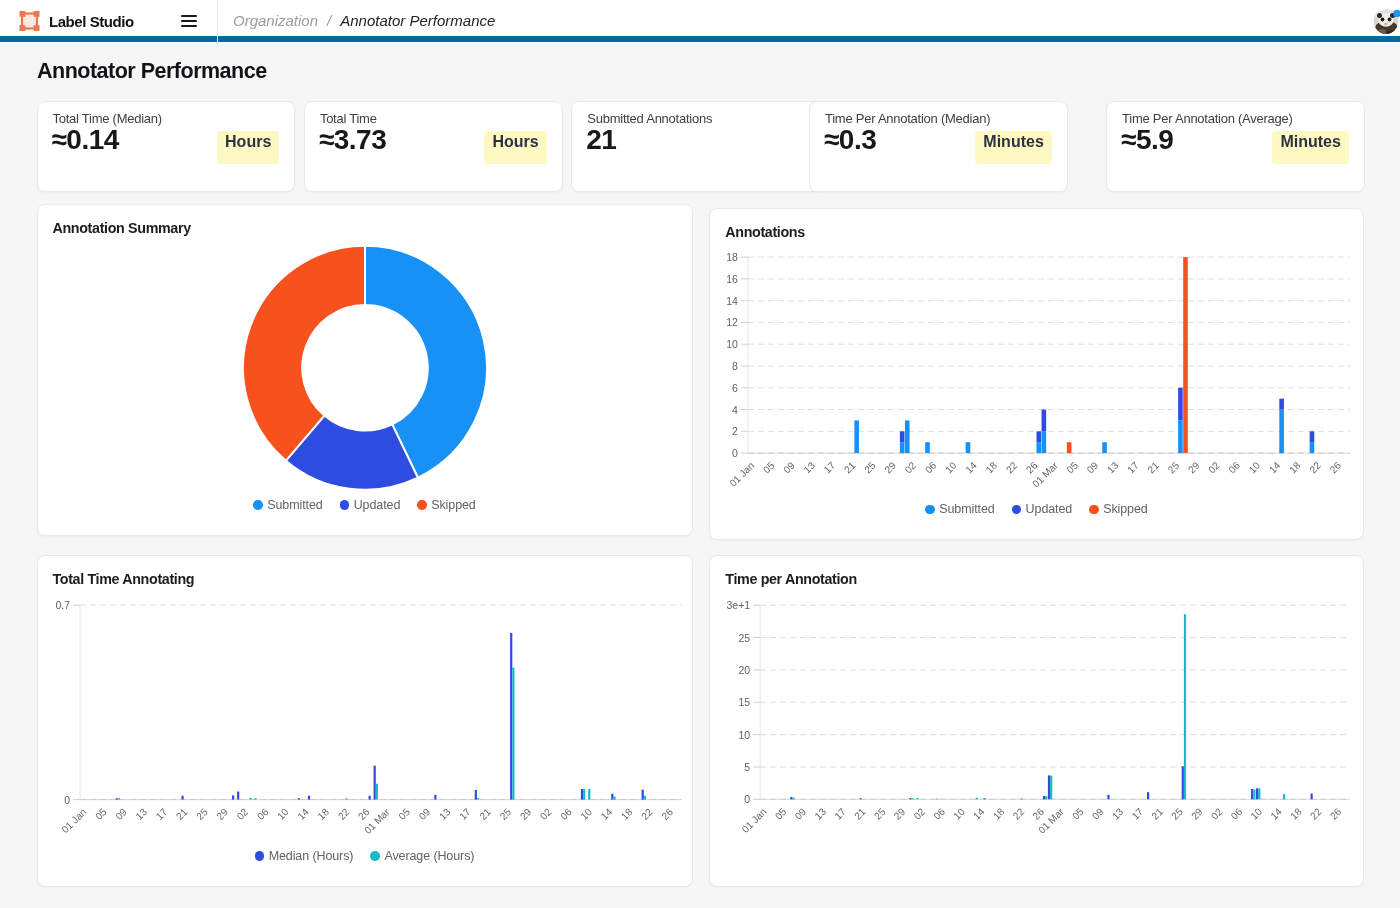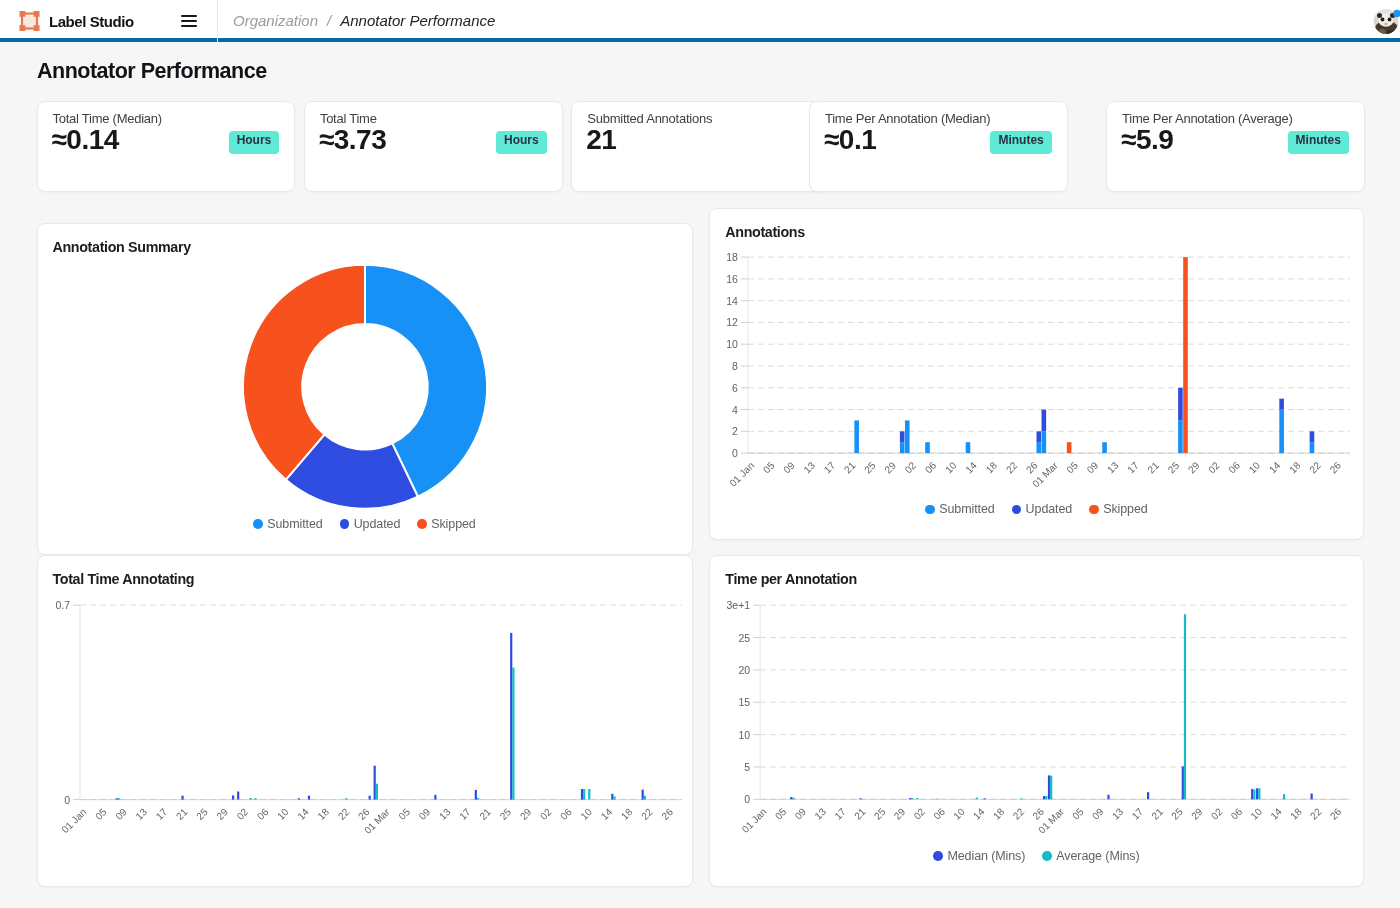--- a/index.html
+++ b/index.html
@@ -1,28 +1,28 @@
 <!DOCTYPE html>
 <html><head><meta charset="utf-8"><style>
 * { margin:0; padding:0; box-sizing:border-box; }
 body { width:1400px; height:908px; background:#f6f6f6; font-family:"Liberation Sans", sans-serif; overflow:hidden; position:relative; }
-.topbar { position:absolute; left:0; top:0; width:1400px; height:42px; background:#fff; border-bottom:4px solid #0369a1;padding-left:10px; }
+.topbar { position:absolute; left:0; top:0; width:1400px; height:42px; background:#fff; border-bottom:6px solid #0369a1;padding-left:10px; }
 .logo { position:absolute; left:19px; top:11px; }
 .brand { position:absolute; left:49px; top:13px; font-size:15px; font-weight:bold; color:#121217; letter-spacing:-0.45px; }
 .burger { position:absolute; left:181px; top:15px; width:16px; }
 .burger div { height:2.2px; background:#18181b; margin-bottom:2.9px; border-radius:1px; }
 .vdiv { position:absolute; left:217px; top:0; width:1px; height:42px; background:#e7e7e9; }
 .crumbs { position:absolute; left:233px; top:12px; font-size:15px; color:#9b9ba1;font-style:italic; }
 .crumbs b { color:#232329; font-weight:normal; }
 .crumbs .sep { margin:0 9px; color:#9b9ba1; }
 .pagetitle { position:absolute; left:37px; top:59px; font-size:21.5px; font-weight:bold; color:#121217; letter-spacing:-0.5px; }
 .scard { position:absolute; top:100.5px; width:258.8px; height:91.5px; background:#fff; border:1px solid #e9e9eb; border-radius:8px; box-shadow:0 1px 2px rgba(0,0,0,0.03); }
 .sctitle { position:absolute; left:15px; top:9px; font-size:13px; color:#404040; letter-spacing:-0.25px;text-align:right; }
 .scval { position:absolute; left:14px; top:22px; font-size:28px; font-weight:bold; color:#18181b; letter-spacing:-0.5px; }
-.badge { position:absolute; right:15px; top:29px; background:#5eead4; color:#2d3142; font-size:12px; font-weight:bold; padding:2px 8px 7px; border-radius:4px; }
+.badge { position:absolute; right:15px; top:29px; background:#fef9c3; color:#2d3142; font-size:16px; font-weight:bold; padding:2px 8px 13px; border-radius:4px; }
 .ccard { position:absolute; height:331.8px; background:#fff; border:1px solid #e9e9eb; border-radius:8px; box-shadow:0 1px 2px rgba(0,0,0,0.03); overflow:hidden; }
 .ctitle { position:absolute; left:15px; top:14.5px; font-size:14.3px; font-weight:bold; color:#1c1c21; letter-spacing:-0.35px; }
 .ccard svg { position:absolute; left:0; top:0; }
 .legend { position:absolute; left:0; width:100%; display:flex; justify-content:center; gap:17px; font-size:12.5px; color:#5f6368; letter-spacing:-0.1px; }
 .li { display:flex; align-items:center; gap:4.5px; }
 .dot { width:9.5px; height:9.5px; border-radius:50%; display:inline-block; }
 </style></head>
 <body>
 <div class="pagetitle">Annotator Performance</div>
 <div class="scard" style="left:36.5px">
@@ -34,29 +34,29 @@
     <div class="sctitle">Total Time</div>
     <div class="scval">≈3.73</div>
     <span class="badge">Hours</span>
   </div>
 <div class="scard" style="left:571.3px">
     <div class="sctitle">Submitted Annotations</div>
     <div class="scval">21</div>
   </div>
 <div class="scard" style="left:809px">
     <div class="sctitle">Time Per Annotation (Median)</div>
-    <div class="scval">≈0.1</div>
+    <div class="scval">≈0.3</div>
     <span class="badge">Minutes</span>
   </div>
 <div class="scard" style="left:1106.1px">
     <div class="sctitle">Time Per Annotation (Average)</div>
     <div class="scval">≈5.9</div>
     <span class="badge">Minutes</span>
   </div>
-<div class="ccard" style="left:36.5px;top:223px;width:656px">
+<div class="ccard" style="left:36.5px;top:204px;width:656px">
     <div class="ctitle">Annotation Summary</div>
     <svg width="656" height="332" font-family="Liberation Sans, sans-serif">
       <path d="M327.00 40.80 A122.0 122.0 0 0 1 379.93 272.72 L354.23 219.34 A62.75 62.75 0 0 0 327.00 100.05 Z" fill="#1791f5" stroke="#ffffff" stroke-width="2"></path>
       <path d="M379.93 272.72 A122.0 122.0 0 0 1 247.92 255.70 L286.32 210.58 A62.75 62.75 0 0 0 354.23 219.34 Z" fill="#2f4ce0" stroke="#ffffff" stroke-width="2"></path>
       <path d="M247.92 255.70 A122.0 122.0 0 0 1 327.00 40.80 L327.00 100.05 A62.75 62.75 0 0 0 286.32 210.58 Z" fill="#f7511d" stroke="#ffffff" stroke-width="2"></path>
     </svg>
     <div class="legend" style="top:293px">
       <span class="li"><span class="dot" style="background:#1791f5"></span>Submitted</span>
       <span class="li"><span class="dot" style="background:#2f4ce0"></span>Updated</span>
       <span class="li"><span class="dot" style="background:#f7511d"></span>Skipped</span>
@@ -213,20 +213,24 @@
       <text x="473.8" y="256.6" transform="rotate(-45 473.8 256.6)" text-anchor="end" font-size="10" fill="#666666">25</text>
       <text x="494.0" y="256.6" transform="rotate(-45 494.0 256.6)" text-anchor="end" font-size="10" fill="#666666">29</text>
       <text x="514.2" y="256.6" transform="rotate(-45 514.2 256.6)" text-anchor="end" font-size="10" fill="#666666">02</text>
       <text x="534.4" y="256.6" transform="rotate(-45 534.4 256.6)" text-anchor="end" font-size="10" fill="#666666">06</text>
       <text x="554.7" y="256.6" transform="rotate(-45 554.7 256.6)" text-anchor="end" font-size="10" fill="#666666">10</text>
       <text x="574.9" y="256.6" transform="rotate(-45 574.9 256.6)" text-anchor="end" font-size="10" fill="#666666">14</text>
       <text x="595.1" y="256.6" transform="rotate(-45 595.1 256.6)" text-anchor="end" font-size="10" fill="#666666">18</text>
       <text x="615.3" y="256.6" transform="rotate(-45 615.3 256.6)" text-anchor="end" font-size="10" fill="#666666">22</text>
       <text x="635.6" y="256.6" transform="rotate(-45 635.6 256.6)" text-anchor="end" font-size="10" fill="#666666">26</text>
     </svg>
+    <div class="legend" style="top:293px">
+      <span class="li"><span class="dot" style="background:#2f4ce0"></span>Median (Hours)</span>
+      <span class="li"><span class="dot" style="background:#14bdc6"></span>Average (Hours)</span>
+    </div>
   </div>
 <div class="ccard" style="left:709.3px;top:555.2px;width:654.3px">
     <div class="ctitle">Time per Annotation</div>
     <svg width="654" height="332" font-family="Liberation Sans, sans-serif">
       <line x1="50.2" y1="49.2" x2="50.2" y2="243.3" stroke="#e6e6e6" stroke-width="1"></line>
       <line x1="50.2" y1="243.3" x2="639.9" y2="243.3" stroke="#d9d9d9" stroke-width="1"></line>
       <line x1="50.2" y1="243.3" x2="639.9" y2="243.3" stroke="#cccccc" stroke-width="1" stroke-dasharray="6 4"></line>
       <line x1="43.2" y1="243.3" x2="50.2" y2="243.3" stroke="#cfcfcf" stroke-width="1"></line>
       <text x="40.2" y="247.3" text-anchor="end" font-size="10.5" fill="#616161">0</text>
       <line x1="50.2" y1="211.0" x2="639.9" y2="211.0" stroke="#dcdcdc" stroke-width="1" stroke-dasharray="6 4"></line>
@@ -295,24 +299,20 @@
       <text x="473.4" y="256.3" transform="rotate(-45 473.4 256.3)" text-anchor="end" font-size="10" fill="#666666">25</text>
       <text x="493.3" y="256.3" transform="rotate(-45 493.3 256.3)" text-anchor="end" font-size="10" fill="#666666">29</text>
       <text x="513.1" y="256.3" transform="rotate(-45 513.1 256.3)" text-anchor="end" font-size="10" fill="#666666">02</text>
       <text x="532.9" y="256.3" transform="rotate(-45 532.9 256.3)" text-anchor="end" font-size="10" fill="#666666">06</text>
       <text x="552.7" y="256.3" transform="rotate(-45 552.7 256.3)" text-anchor="end" font-size="10" fill="#666666">10</text>
       <text x="572.5" y="256.3" transform="rotate(-45 572.5 256.3)" text-anchor="end" font-size="10" fill="#666666">14</text>
       <text x="592.4" y="256.3" transform="rotate(-45 592.4 256.3)" text-anchor="end" font-size="10" fill="#666666">18</text>
       <text x="612.2" y="256.3" transform="rotate(-45 612.2 256.3)" text-anchor="end" font-size="10" fill="#666666">22</text>
       <text x="632.0" y="256.3" transform="rotate(-45 632.0 256.3)" text-anchor="end" font-size="10" fill="#666666">26</text>
     </svg>
-    <div class="legend" style="top:293px">
-      <span class="li"><span class="dot" style="background:#2f4ce0"></span>Median (Mins)</span>
-      <span class="li"><span class="dot" style="background:#14bdc6"></span>Average (Mins)</span>
-    </div>
   </div>
 <div class="topbar">
 <span class="logo"><svg width="21" height="20" viewBox="0 0 24 24">
 <rect x="3" y="3" width="18" height="18" fill="#fbe9df" stroke="#e8794f" stroke-width="2.6"></rect>
 <rect x="0" y="0" width="7" height="7" fill="#e8794f"></rect>
 <rect x="17" y="0" width="7" height="7" fill="#e8794f"></rect>
 <rect x="0" y="17" width="7" height="7" fill="#e8794f"></rect>
 <rect x="17" y="17" width="7" height="7" fill="#e8794f"></rect>
 </svg></span>
 <span class="brand">Label Studio</span>

